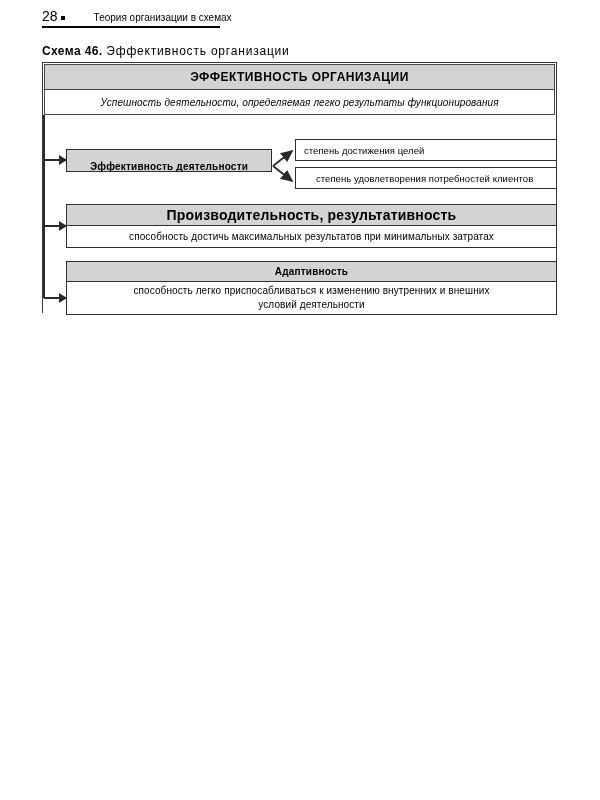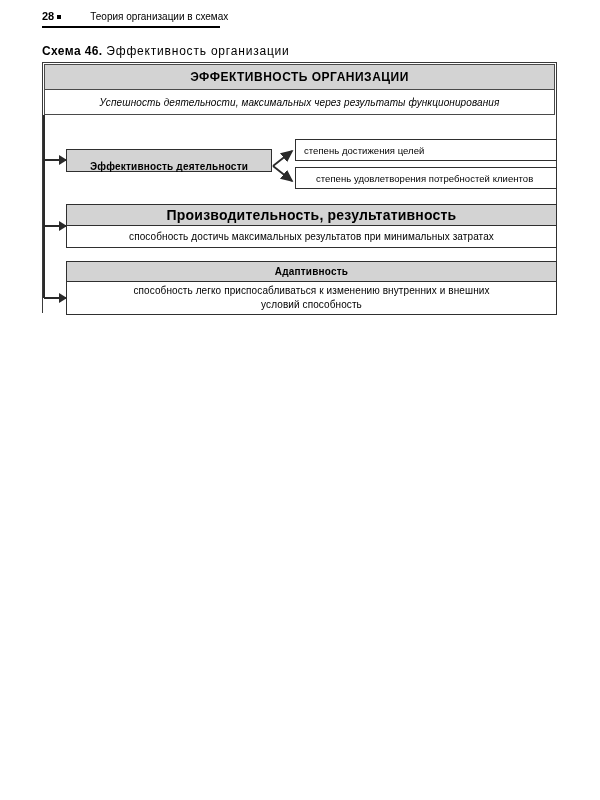--- a/index.html
+++ b/index.html
@@ -25,22 +25,22 @@
   
   .runhead {
     position: absolute;
     left: 42px;
     top: 10px;
     font-size: 9.5px;
     line-height: 12px;
     white-space: nowrap;
   }
   .runhead .pageno {
-    font-weight: bold;
-    font-size: 11px;
+    font-weight: normal;
+    font-size: 14px;
   }
   .runhead .sq {
     display: inline-block;
     width: 4px;
     height: 4px;
     background: #000;
     margin: 0 4px 1px 3px;
     vertical-align: middle;
   }
   .runhead .rh-title {
@@ -297,21 +297,21 @@
     <span class="cap-num">Схема 46.</span>
     <span class="cap-txt">Эффективность организации</span>
   </div>
 
   <div class="frame"></div>
 
   <div class="title-bar">
     <span>ЭФФЕКТИВНОСТЬ ОРГАНИЗАЦИИ</span>
   </div>
   <div class="subtitle-bar">
-    <span>Успешность деятельности, максимальных через результаты функционирования</span>
+    <span>Успешность деятельности, определяемая легко результаты функционирования</span>
   </div>
 
   <div class="spine"></div>
   <div class="spine-arrow sa1"></div>
   <div class="spine-arrow sa2"></div>
   <div class="spine-arrow sa3"></div>
 
   <div class="b1-head">
     <span>Эффективность деятельности</span>
   </div>
@@ -338,16 +338,16 @@
   </div>
   <div class="b2-body">
     <span>способность достичь максимальных результатов при минимальных затратах</span>
   </div>
 
   <div class="b3-head">
     <span>Адаптивность</span>
   </div>
   <div class="b3-body">
     <span>способность легко приспосабливаться к изменению внутренних и внешних</span>
-    <span>условий способность</span>
+    <span>условий деятельности</span>
   </div>
 
 </div>
 
 </body></html>

